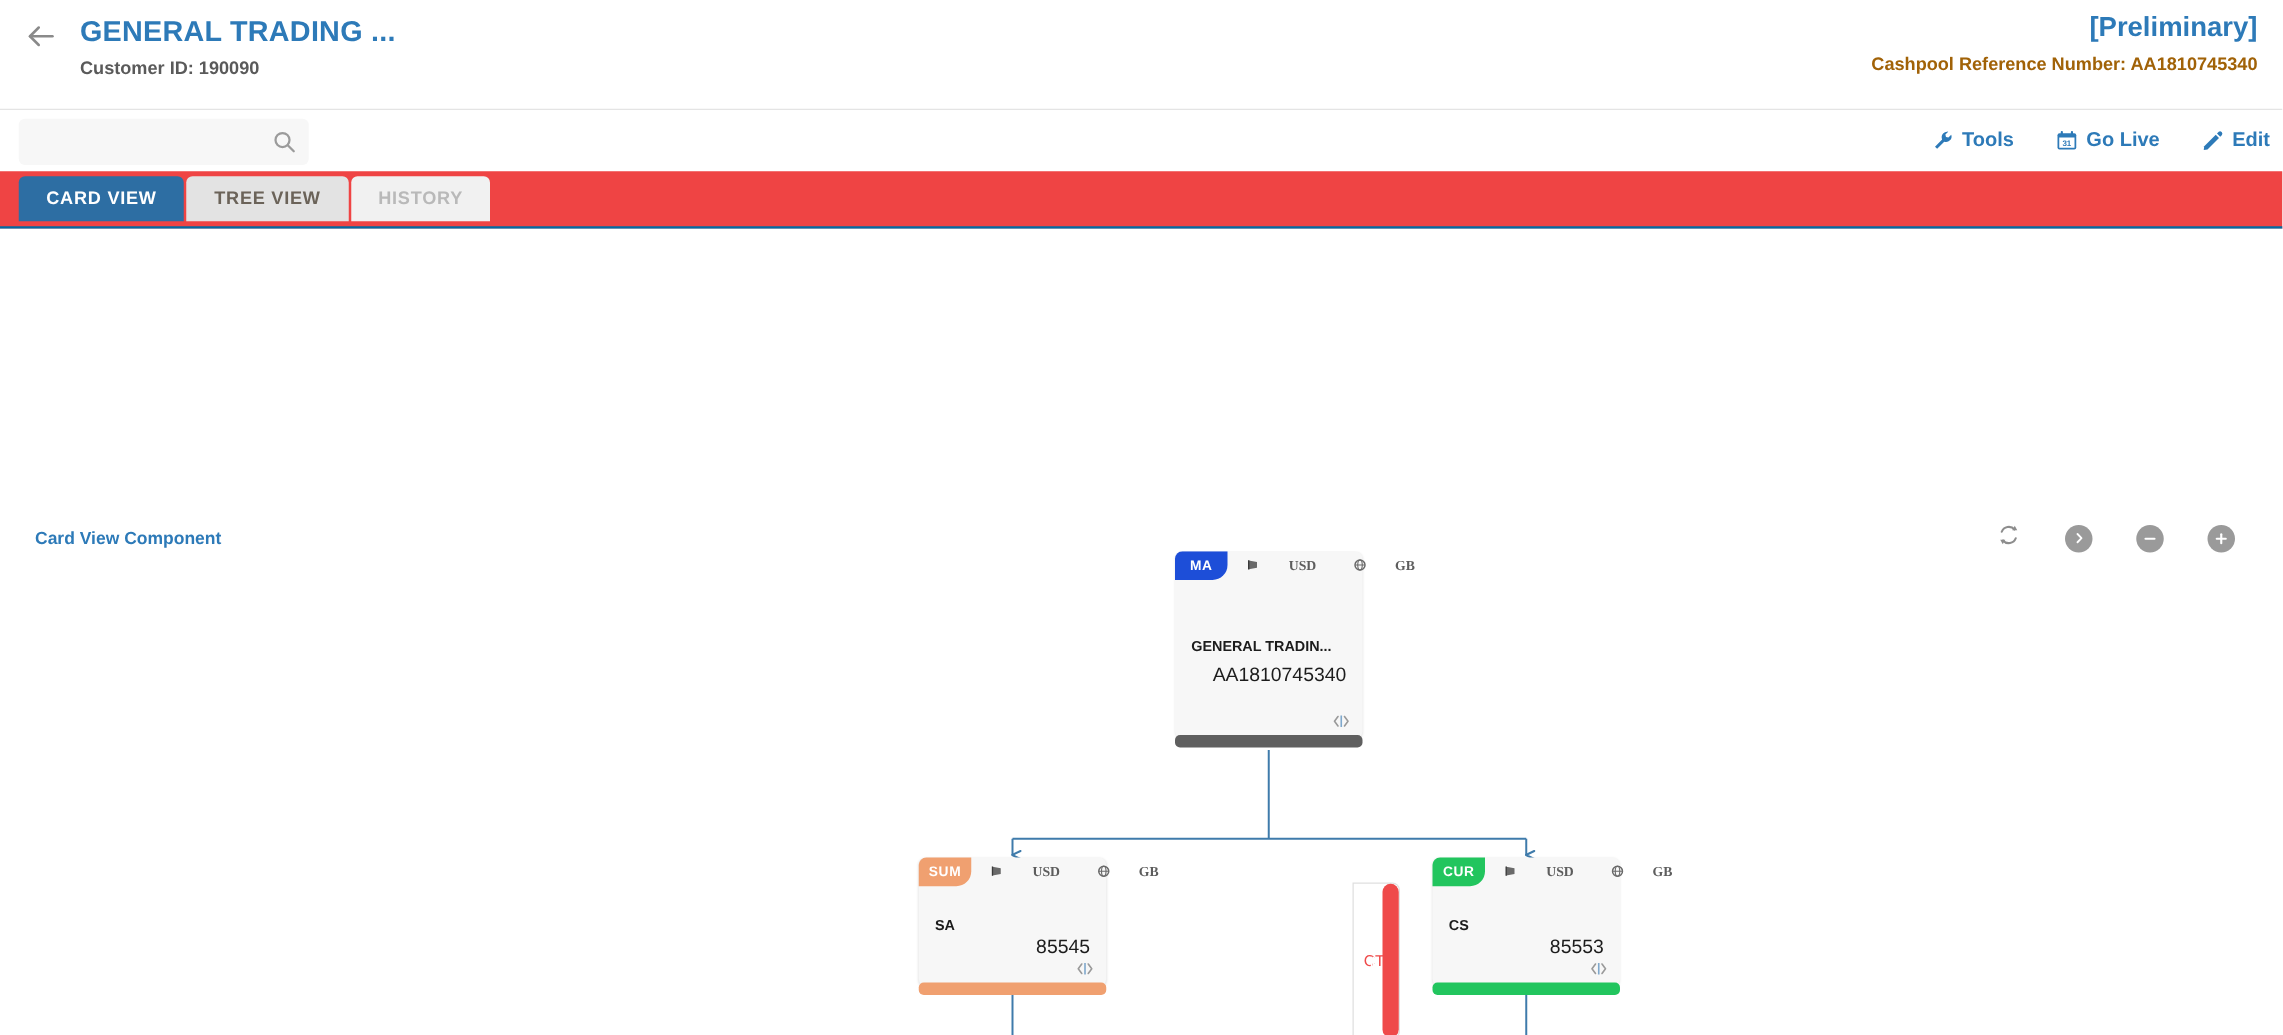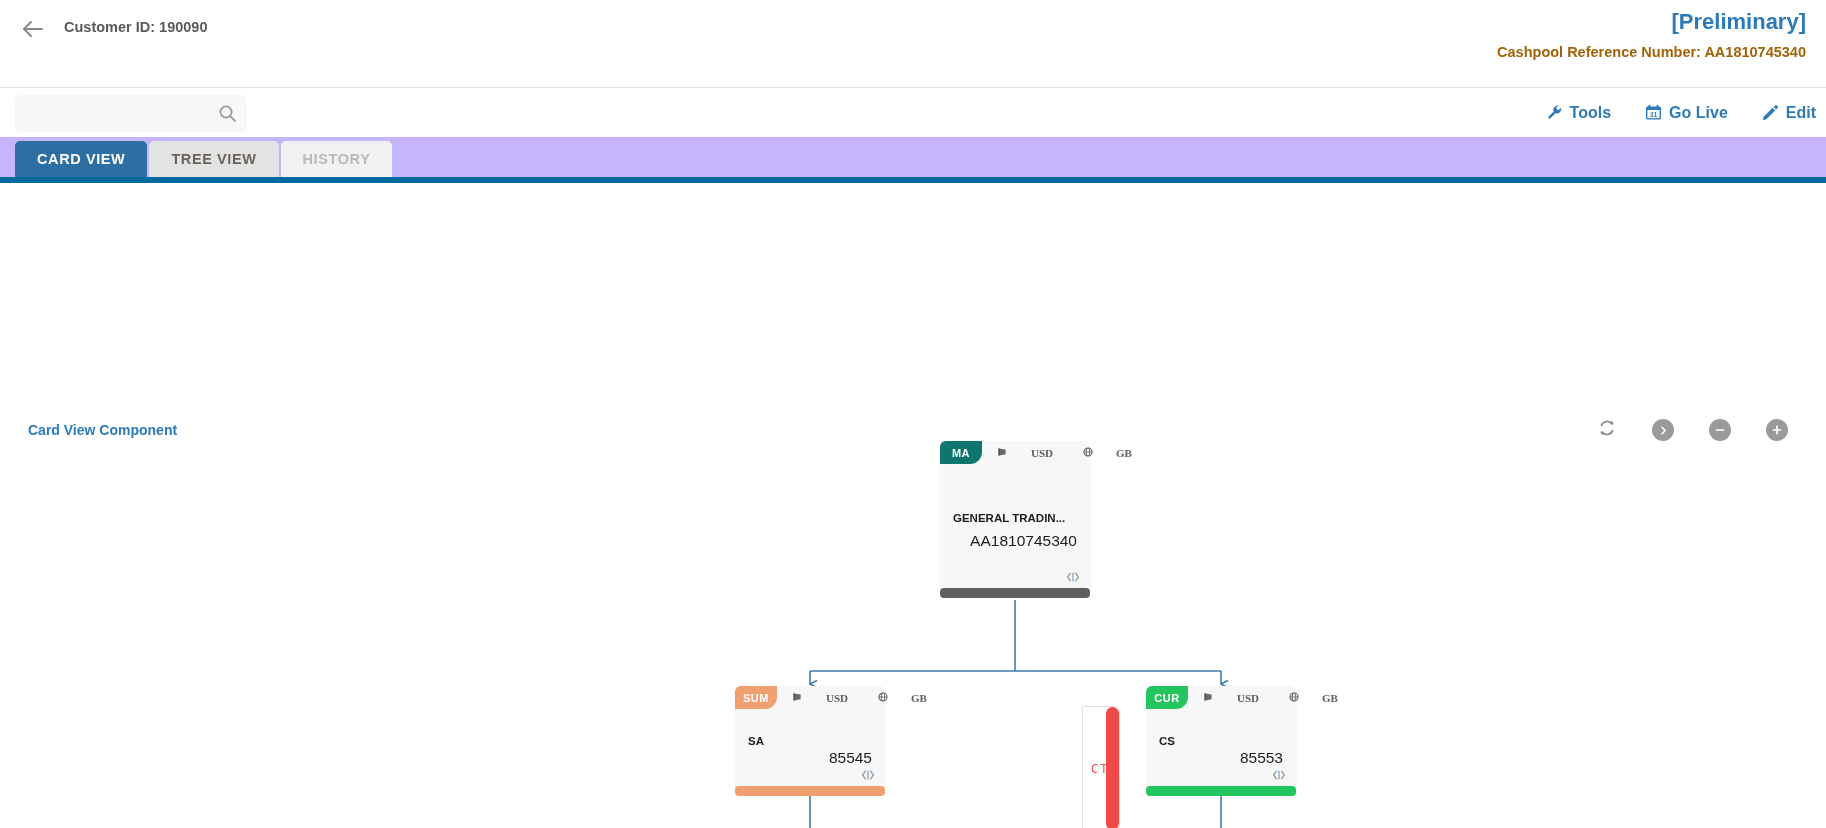--- a/index.html
+++ b/index.html
@@ -66,23 +66,23 @@
   }
   .tb-item {
     display: flex; align-items: center; gap: 7px;
     color: #2d7ab8; font-size: 16px; font-weight: bold;
     cursor: pointer; white-space: nowrap;
   }
   .tb-item svg { display: block; flex: 0 0 auto; }
 
   
   .tabrow {
-    position: relative; height: 46px; background: #c4b5fd;
-    border-bottom: 6px solid #0369a1;
-    padding-left: 15px; display: flex; align-items: flex-end; gap: 2px;
+    position: relative; height: 46px; background: #ef4444;
+    border-bottom: 2px solid #0369a1;
+    padding-left: 15px; display: flex; align-items: center; gap: 2px;
   }
   .tab {
     height: 36px; padding: 0 22px;
     display: flex; align-items: center; justify-content: center;
     font-size: 14.5px; font-weight: bold; letter-spacing: .6px;
     border-radius: 5px 5px 0 0; cursor: pointer;
   }
   .tab.active { background: #2d6ea3; color: #ffffff; }
   .tab.inactive { background: #e3e3e3; color: #6b6359; }
   .tab.disabled { background: #f1f1f1; color: #b9b9b9; }
@@ -123,21 +123,21 @@
     position: relative; height: 23px;
     display: flex; align-items: center;
   }
   .badge {
     height: 23px; min-width: 42px; padding: 0 9px;
     display: flex; align-items: center; justify-content: center;
     font-size: 11px; font-weight: bold; color: #ffffff;
     letter-spacing: .5px;
     border-radius: 6px 0 12px 0;
   }
-  .badge.ma  { background: #0f766e; }
+  .badge.ma  { background: #1d4ed8; }
   .badge.sum { background: #f0a070; }
   .badge.cur { background: #22c55e; }
 
   .meta { display: flex; align-items: flex-start; gap: 23px; font-size: 11px;
           font-weight: bold; color: #5d5d5d; font-family: Liberation Serif, serif; }
   .meta.cur-meta { margin-left: 16px; }
   .meta.ctry-meta { margin-left: 30px; }
   .meta svg { display: block; }
 
   .card-body { position: relative; }
@@ -195,20 +195,21 @@
   <div class="back-arrow">
     <svg width="26" height="26" viewBox="0 0 26 26">
       <g stroke="#8a8a8a" stroke-width="2" fill="none" stroke-linecap="round" stroke-linejoin="round">
         <line x1="4" y1="13" x2="22" y2="13"></line>
         <polyline points="11,6 4,13 11,20"></polyline>
       </g>
     </svg>
   </div>
 
   <div class="hdr-left">
+    <div class="hdr-title">GENERAL TRADING ...</div>
     <div class="hdr-custid">Customer ID: 190090</div>
   </div>
 
   <div class="hdr-right">
     <div class="hdr-prelim">[Preliminary]</div>
     <div class="hdr-ref">Cashpool Reference Number: AA1810745340</div>
   </div>
 </div>
 
 <div class="toolbar">

